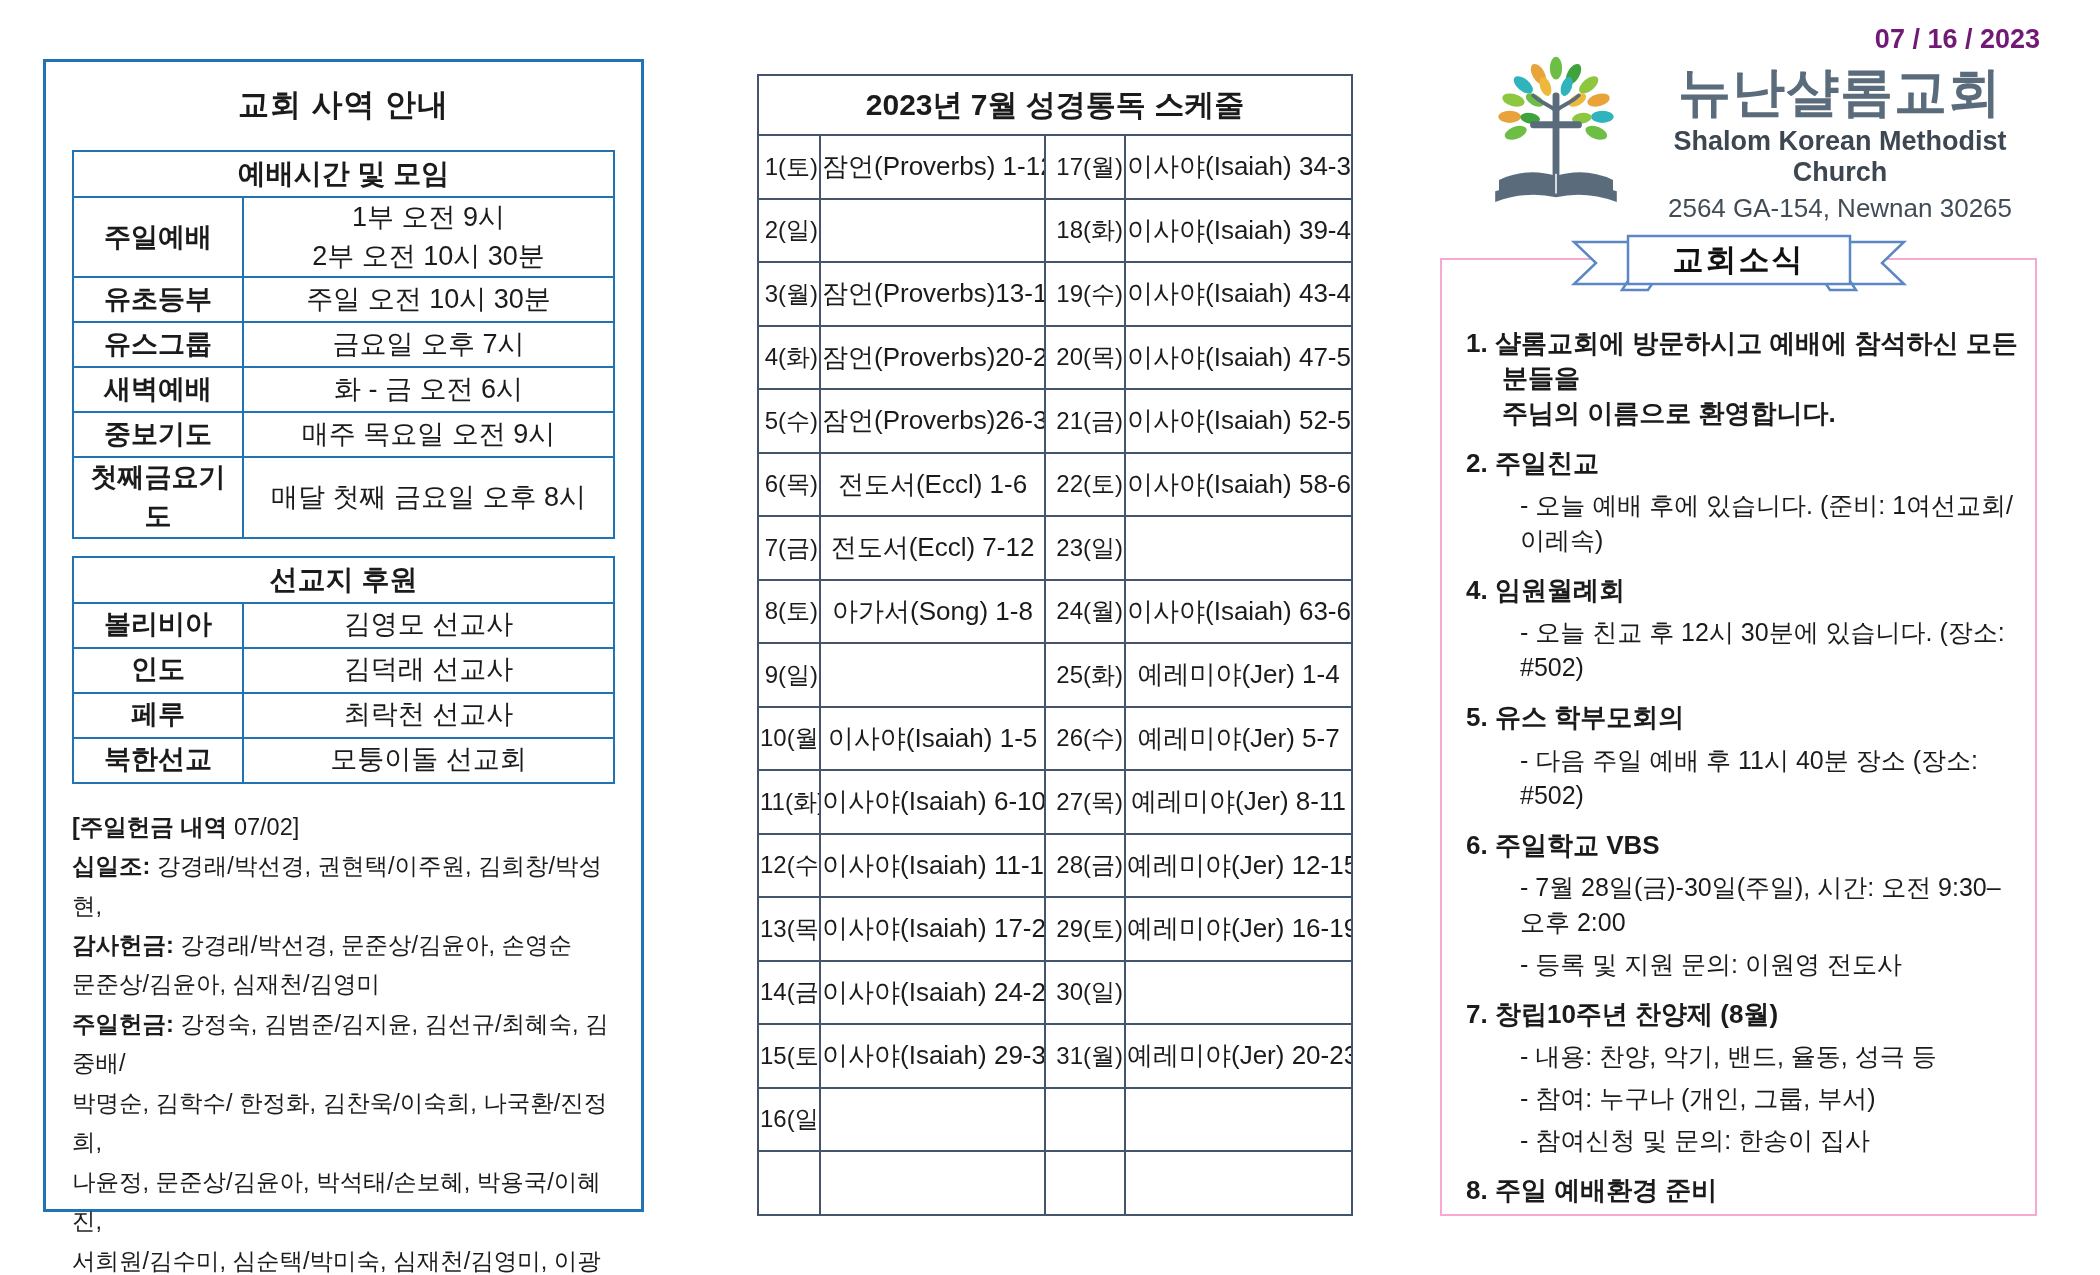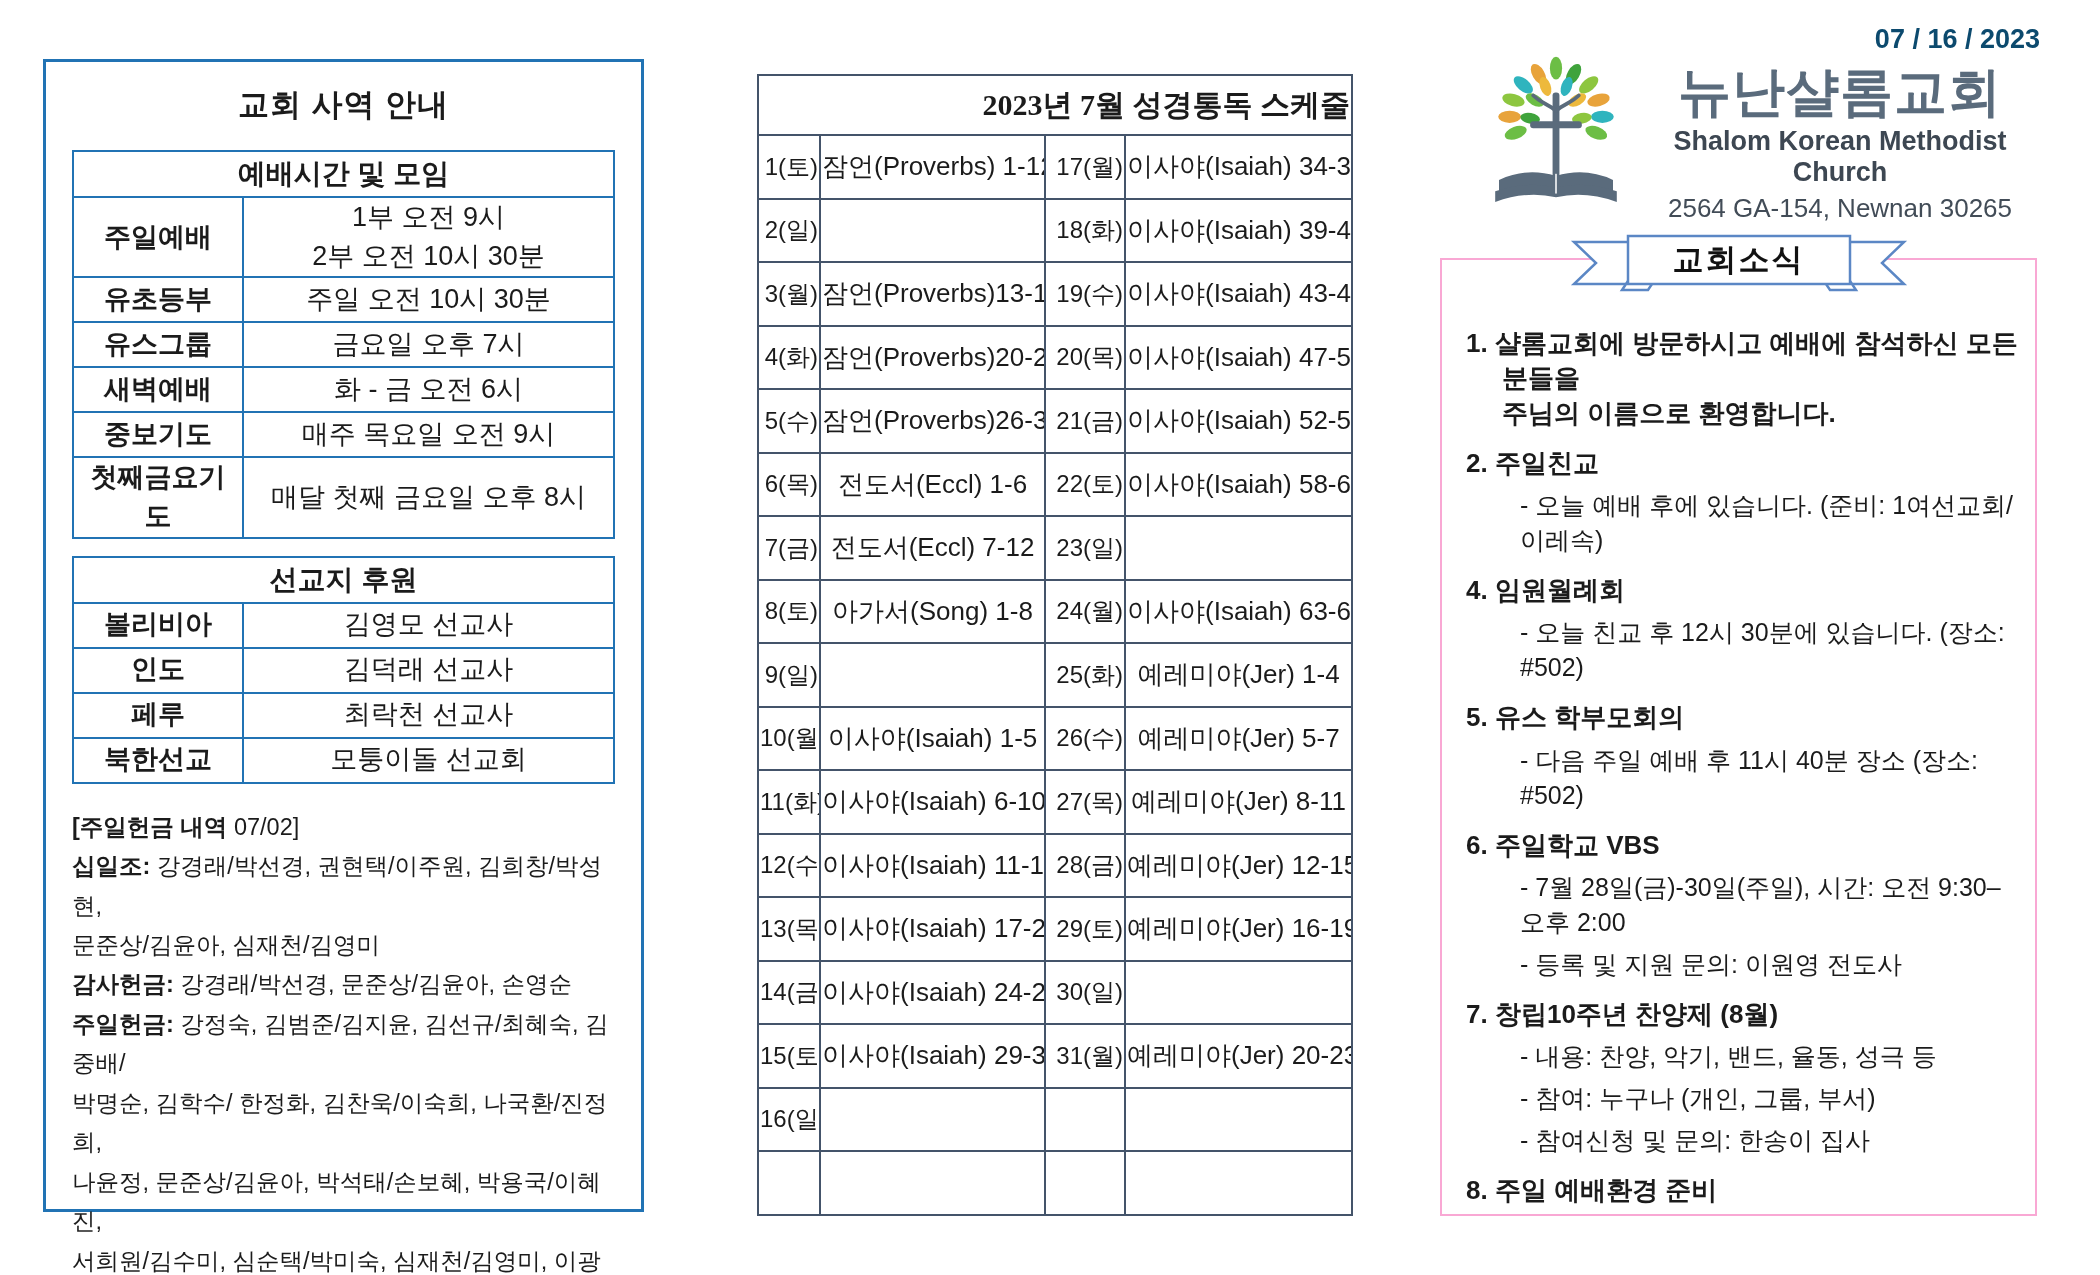--- a/index.html
+++ b/index.html
@@ -23,32 +23,32 @@
   .blue-table td.label{font-weight:bold;}
   .blue-table col.c-label{width:170px;}
   .mission{margin-top:17px;}
   .offering{margin-top:24px;font-size:23.5px;line-height:1.68;}
   .off-label{font-weight:bold;}
   
   .schedule-table{
     position:absolute;left:757px;top:74px;width:594px;
     border-collapse:collapse;table-layout:fixed;background:#fff;
   }
-  .schedule-table th{border:2px solid #44546a;height:56px;font-size:30px;font-weight:bold;text-align:right;font-family:Liberation Serif, serif;}
+  .schedule-table th{border:2px solid #44546a;height:56px;font-size:30px;font-weight:bold;text-align:center;}
   .schedule-table td{border:2px solid #44546a;height:59.5px;text-align:center;overflow:hidden;white-space:nowrap;}
   .schedule-table td.day{font-size:24px;text-align:right;}
   .schedule-table td.reading{font-size:26px;}
   .schedule-table col.c-day1{width:62px;}
   .schedule-table col.c-read1{width:225px;}
   .schedule-table col.c-day2{width:80px;}
   .schedule-table col.c-read2{width:227px;}
   
   .date-line{
     position:absolute;top:24px;left:1690px;width:350px;text-align:right;
-    font-size:27px;font-weight:bold;color:#0c4a6e;
+    font-size:27px;font-weight:bold;color:#701a75;
   }
   .brand{position:absolute;left:1478px;top:52px;width:562px;height:160px;}
   .logo{position:absolute;left:2px;top:4px;width:152px;height:152px;}
   .brand-text{position:absolute;left:160px;top:12px;width:404px;text-align:center;}
   .brand-kr{font-size:53px;font-weight:bold;color:#5a6b7c;letter-spacing:1px;line-height:1.05;}
   .brand-en{font-size:27px;font-weight:bold;color:#3d4752;margin-top:6px;}
   .brand-addr{font-size:26px;color:#424c57;margin-top:5px;}
   
   .news-box{
     position:absolute;left:1440px;top:258px;width:597px;height:958px;
@@ -137,22 +137,22 @@
         <tr>
           <td class="label">북한선교</td>
           <td class="value">모퉁이돌 선교회</td>
         </tr>
       </tbody>
   </table>
 
   <div class="offering" id="offering-block">
       <div class="off-line"><span class="off-label">[주일헌금 내역</span> 07/02]</div>
       <div class="off-line"><span class="off-label">십일조:</span> 강경래/박선경, 권현택/이주원, 김희창/박성현,</div>
+      <div class="off-line"><span class="off-label">감사헌금:</span> 강경래/박선경, 문준상/김윤아, 손영순</div>
       <div class="off-line">문준상/김윤아, 심재천/김영미</div>
-      <div class="off-line"><span class="off-label">감사헌금:</span> 강경래/박선경, 문준상/김윤아, 손영순</div>
       <div class="off-line"><span class="off-label">주일헌금:</span> 강정숙, 김범준/김지윤, 김선규/최혜숙, 김중배/</div>
       <div class="off-line">박명순, 김학수/ 한정화, 김찬욱/이숙희, 나국환/진정희,</div>
       <div class="off-line">나윤정, 문준상/김윤아, 박석태/손보혜, 박용국/이혜진,</div>
       <div class="off-line">서희원/김수미, 심순택/박미숙, 심재천/김영미, 이광원/이현주,</div>
     </div>
 </section>
 
 <table class="schedule-table">
   <colgroup>
     <col class="c-day1">

